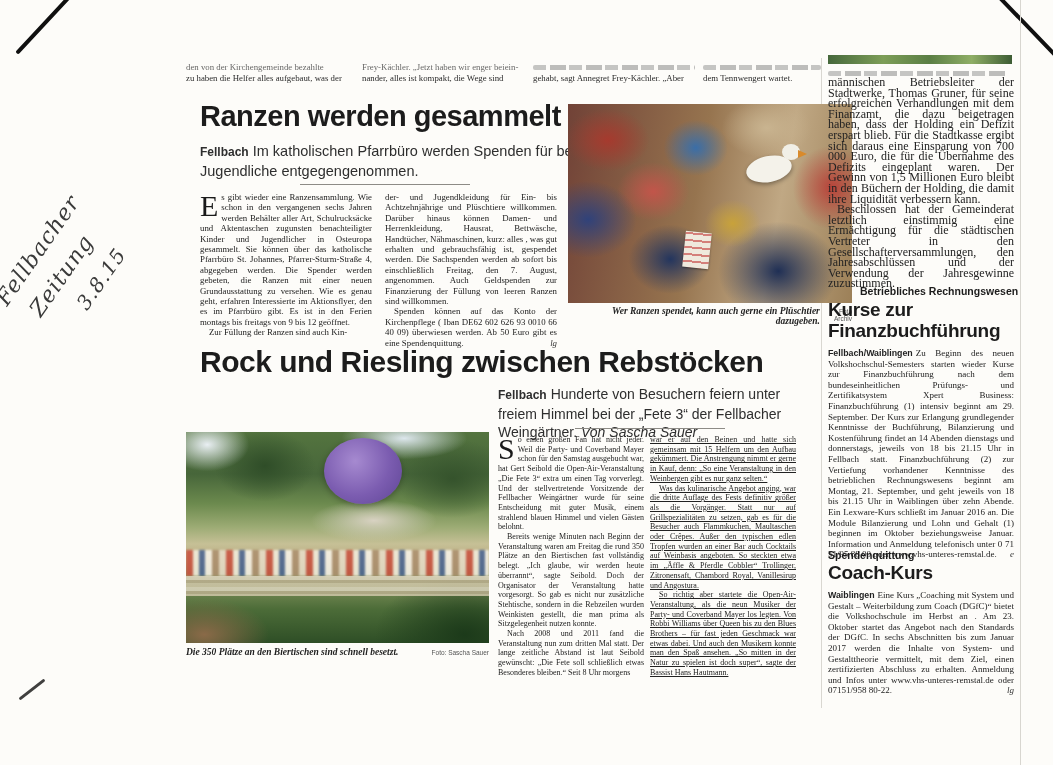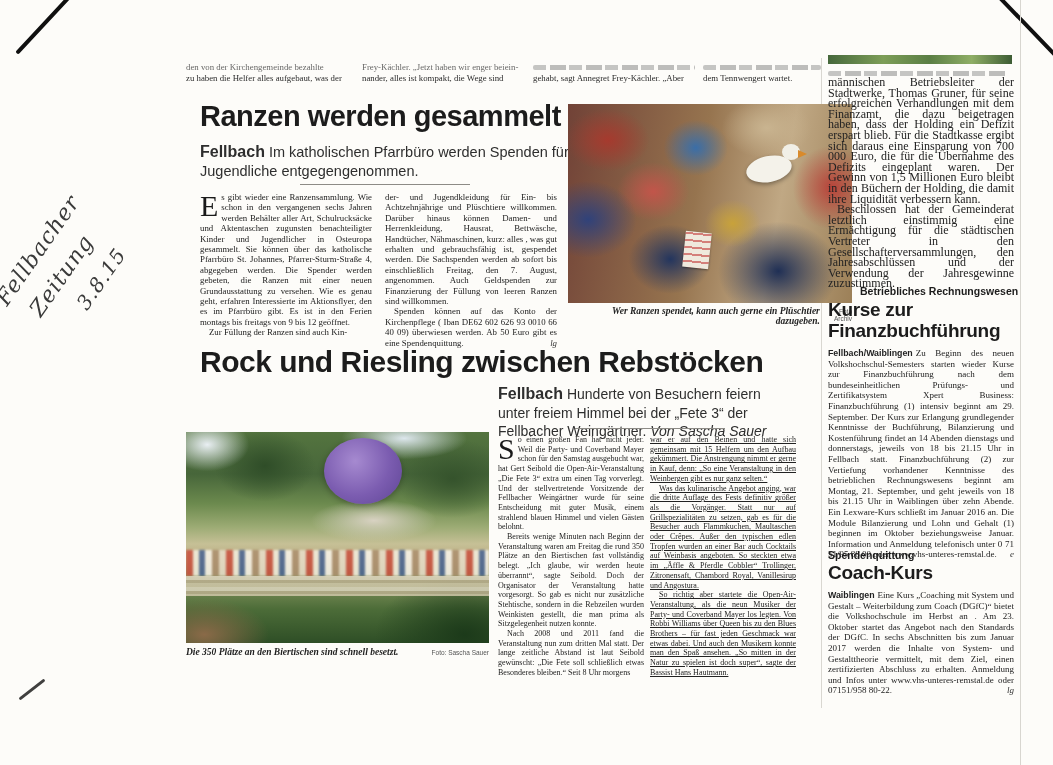--- a/index.html
+++ b/index.html
@@ -20,21 +20,21 @@
   
   .frag{position:absolute;font-size:8.8px;line-height:11px;color:#2b2b2b;text-align:justify;}
   .fragline1{filter:blur(0.4px);opacity:.72;display:block;}
   .ghostline{height:5px;margin:3px 0 3px 0;border-radius:2px;opacity:.5;filter:blur(0.7px);
              background:repeating-linear-gradient(90deg,#8f8f8f 0 13px,transparent 13px 17px,#7f7f7f 17px 33px,transparent 33px 36px);}
   
   .headline{position:absolute;font-family:"Liberation Sans",sans-serif;font-weight:bold;
             color:#1c1c1c;letter-spacing:-0.5px;}
   .subtitle{position:absolute;font-family:"Liberation Sans",sans-serif;font-size:14.5px;
             line-height:19px;color:#2e2e2e;}
-  .kicker-inline{font-weight:bold;font-size:16px;margin-right:4px;}
+  .kicker-inline{font-weight:bold;font-size:12px;margin-right:4px;}
   .byline{font-style:italic;}
   .rule{position:absolute;height:1px;background:#8d8b86;}
   
   .bodycol{position:absolute;font-size:8.8px;line-height:10.4px;text-align:justify;color:#222;}
   .bodycol p{margin:0;}
   .bodycol p+p{text-indent:9px;}
   .rockcol{font-size:8px;line-height:9.7px;}
   .dropcap{float:left;font-size:30px;line-height:26px;padding:1px 3px 0 0;font-family:"Liberation Serif",serif;color:#1a1a1a;}
   .sig{font-style:italic;float:right;color:#333;}
   

